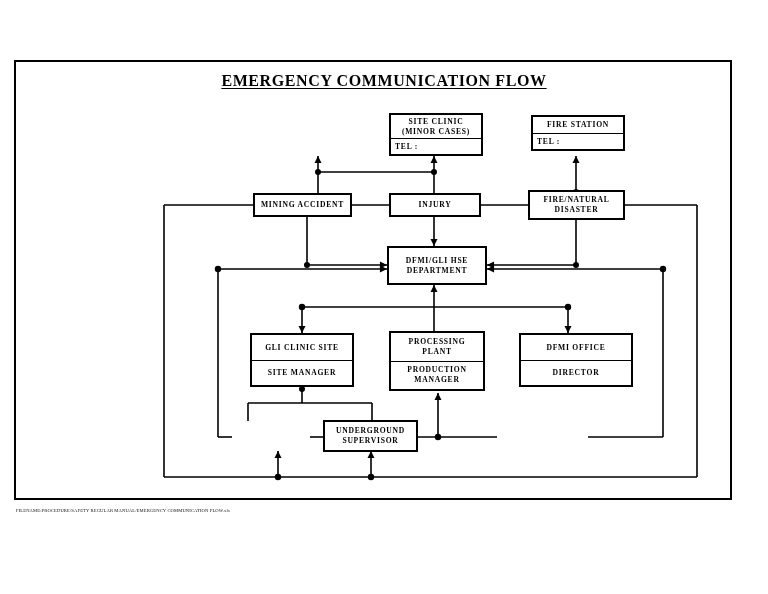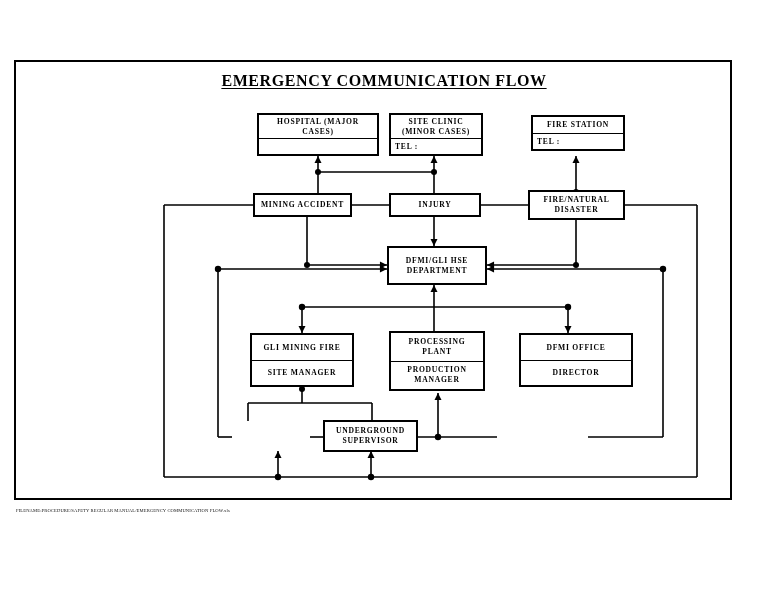--- a/index.html
+++ b/index.html
@@ -184,24 +184,20 @@
       <circle cx="663" cy="269" r="3.2"></circle>
       <circle cx="302" cy="307" r="3.2"></circle>
       <circle cx="568" cy="307" r="3.2"></circle>
       <circle cx="302" cy="389" r="3"></circle>
       <circle cx="438" cy="437" r="3.2"></circle>
       <circle cx="278" cy="477" r="3.2"></circle>
       <circle cx="371" cy="477" r="3.2"></circle>
     </g>
   </svg>
 
-  <div class="node-box" style="left:257px; top:113px; width:122px; height:43px;">
-    <div class="node-cell divided-top two-line">HOSPITAL (MAJOR CASES)</div>
-    <div class="node-cell align-left" style="height:15px; flex:0 0 15px;"></div>
-  </div>
 
   <div class="node-box" style="left:389px; top:113px; width:94px; height:43px;">
     <div class="node-cell divided-top two-line">SITE CLINIC (MINOR CASES)</div>
     <div class="node-cell align-left" style="height:15px; flex:0 0 15px;">TEL :</div>
   </div>
 
   <div class="node-box" style="left:531px; top:115px; width:94px; height:36px;">
     <div class="node-cell divided-top">FIRE STATION</div>
     <div class="node-cell align-left" style="height:15px; flex:0 0 15px;">TEL :</div>
   </div>
@@ -216,21 +212,21 @@
 
   <div class="node-box" style="left:528px; top:190px; width:97px; height:30px;">
     <div class="node-cell two-line">FIRE/NATURAL DISASTER</div>
   </div>
 
   <div class="node-box" style="left:387px; top:246px; width:100px; height:39px;">
     <div class="node-cell two-line">DFMI/GLI HSE DEPARTMENT</div>
   </div>
 
   <div class="node-box" style="left:250px; top:333px; width:104px; height:54px;">
-    <div class="node-cell divided-top">GLI MINING FIRE</div>
+    <div class="node-cell divided-top">GLI CLINIC SITE</div>
     <div class="node-cell">SITE MANAGER</div>
   </div>
 
   <div class="node-box" style="left:389px; top:331px; width:96px; height:60px;">
     <div class="node-cell divided-top two-line">PROCESSING PLANT</div>
     <div class="node-cell two-line">PRODUCTION MANAGER</div>
   </div>
 
   <div class="node-box" style="left:519px; top:333px; width:114px; height:54px;">
     <div class="node-cell divided-top">DFMI OFFICE</div>

